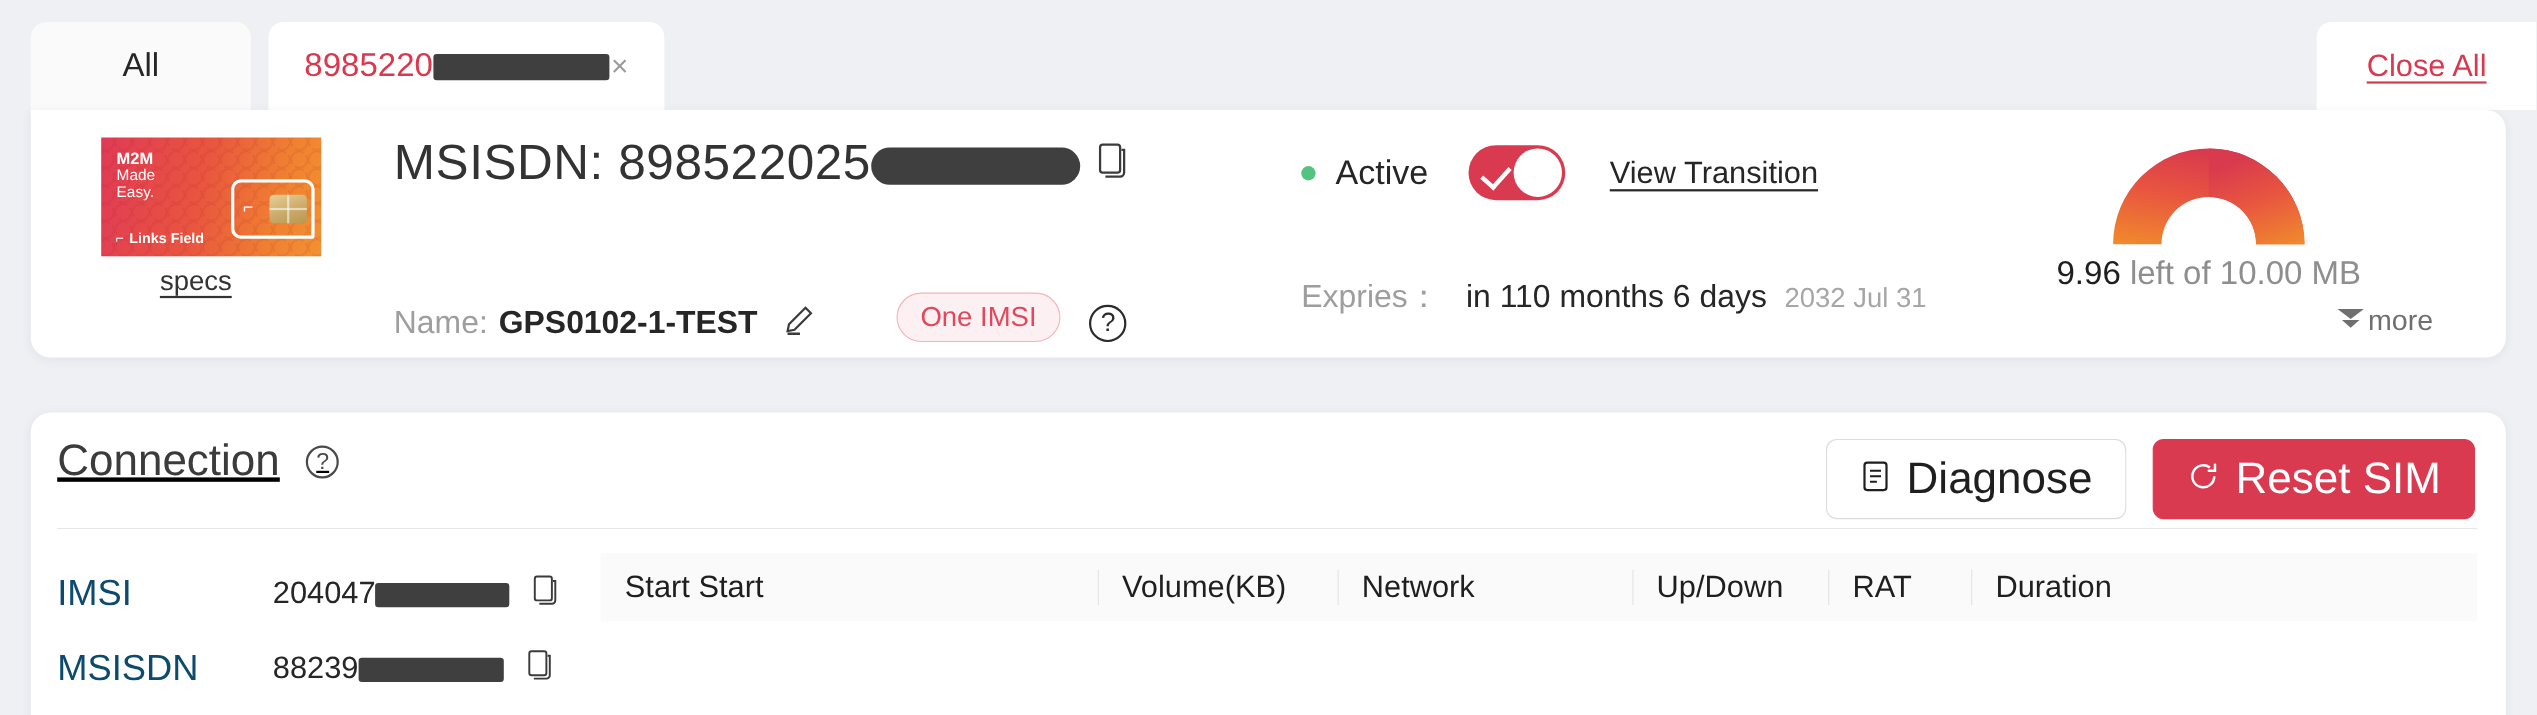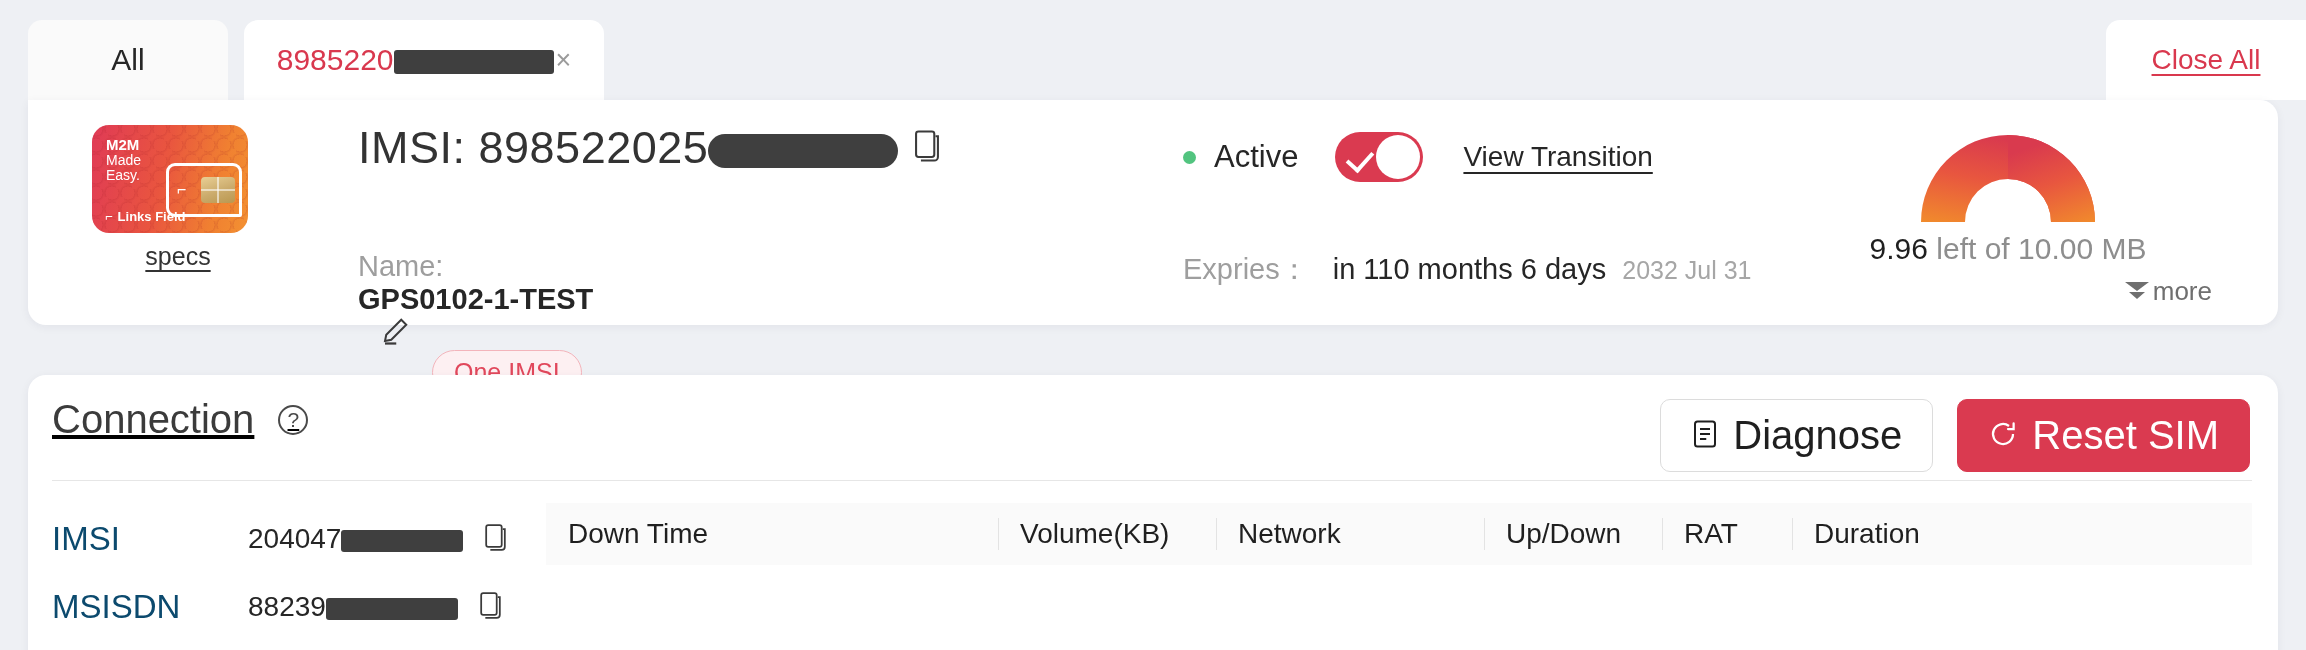--- a/index.html
+++ b/index.html
@@ -109,23 +109,23 @@
 
   
   .sim-wrap {
     position: absolute;
     left: 64px;
     top: 25px;
     width: 172px;
   }
   .sim-card {
     position: relative;
-    width: 156px;
+    width: 200px;
     height: 108px;
-    border-radius: 17px;
+    border-radius: 0;
     overflow: hidden;
     background:
       linear-gradient(103deg, #e03a56 0%, #e9553f 45%, #f08031 78%, #f39132 100%);
   }
   .sim-pattern {
     position: absolute;
     inset: 0;
     opacity: .30;
     background-image:
       radial-gradient(circle at 25% 25%, rgba(255,255,255,.0) 38%, rgba(160,30,40,.55) 39%, rgba(160,30,40,.0) 52%),
@@ -211,24 +211,23 @@
   }
   .iccid-text {
     font-size: 45px;
     color: #333333;
     letter-spacing: .5px;
     white-space: nowrap;
   }
   .name-row {
     position: absolute;
     left: 330px;
-    top: 150px;
-    display: flex;
-    align-items: flex-start;
-    flex-direction: column;
+    top: 166px;
+    display: flex;
+    align-items: flex-end;
   }
   .name-label { font-size: 29px; color: #9e9e9e; margin-right: 10px; }
   .name-value { font-size: 29px; color: #262626; font-weight: bold; }
   .pencil { margin-left: 22px; cursor: pointer; }
   .badge-imsi {
     margin-left: 74px;
     border: 1.5px solid #f3b4bb;
     background: #fdf0f2;
     color: #e1485c;
     border-radius: 30px;
@@ -492,21 +491,21 @@
         <div class="sim-bottom">
           <span>⌐</span>
           <span>Links Field</span>
         </div>
       </div>
       <span class="specs-link">specs</span>
     </div>
 
     <div class="iccid-row">
       <span class="iccid-text">
-        <span>IMSI:</span>
+        <span>MSISDN:</span>
         <span>898522025</span><span class="redact" style="width:190px;height:34px;border-radius:17px;"></span>
       </span>
       <span style="cursor:pointer;">
         <svg width="30" height="34" viewBox="0 0 24 28" fill="none" stroke="#3b3b3b" stroke-width="1.7">
           <path d="M5 2 h11 a2 2 0 0 1 2 2 v17 a2 2 0 0 1 -2 2 h-11 a2 2 0 0 1 -2 -2 v-17 a2 2 0 0 1 2 -2 z"></path>
           <path d="M19 6 h2 v17 a3 3 0 0 1 -3 3 h-11"></path>
         </svg>
       </span>
     </div>
 
@@ -622,21 +621,21 @@
           <svg width="25" height="29" viewBox="0 0 24 28" fill="none" stroke="#3b3b3b" stroke-width="1.7">
             <path d="M5 2 h11 a2 2 0 0 1 2 2 v17 a2 2 0 0 1 -2 2 h-11 a2 2 0 0 1 -2 -2 v-17 a2 2 0 0 1 2 -2 z"></path>
             <path d="M19 6 h2 v17 a3 3 0 0 1 -3 3 h-11"></path>
           </svg>
         </span>
       </div>
     </div>
 
     <div class="table">
       <div class="thead">
-        <div class="th c0">Down Time</div>
+        <div class="th c0">Start Start</div>
         <div class="th c1">Volume(KB)</div>
         <div class="th c2">Network</div>
         <div class="th c3">Up/Down</div>
         <div class="th c4">RAT</div>
         <div class="th c5">Duration</div>
       </div>
     </div>
 
   </div>
 </div>

